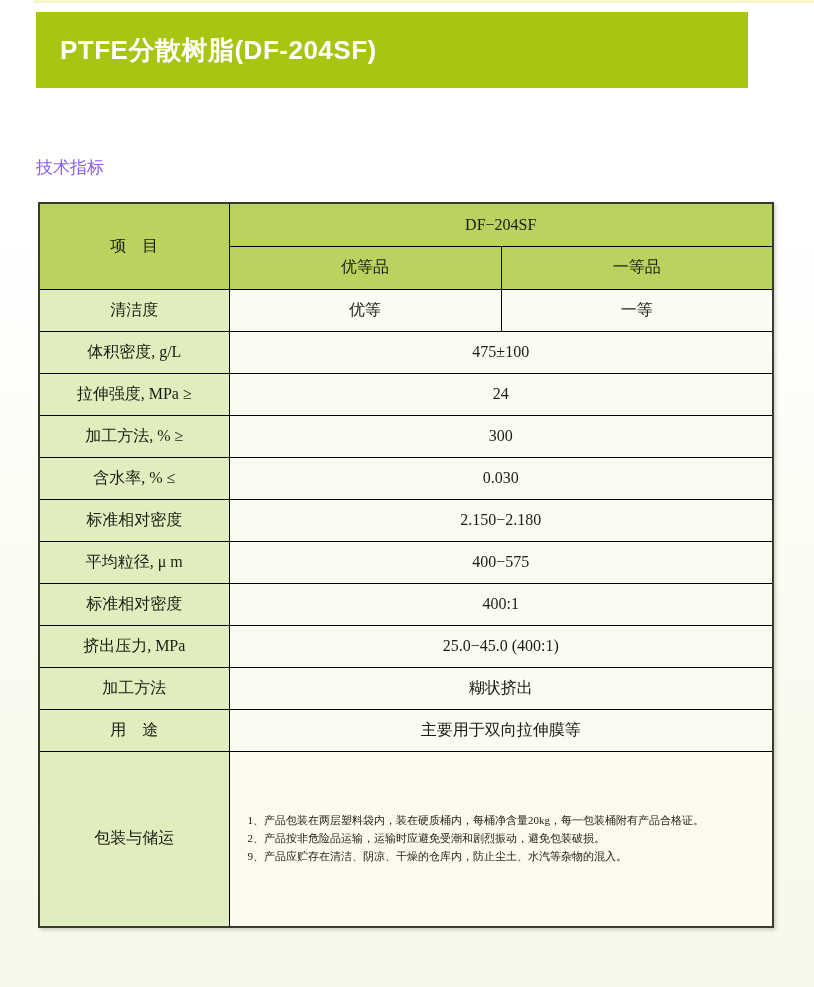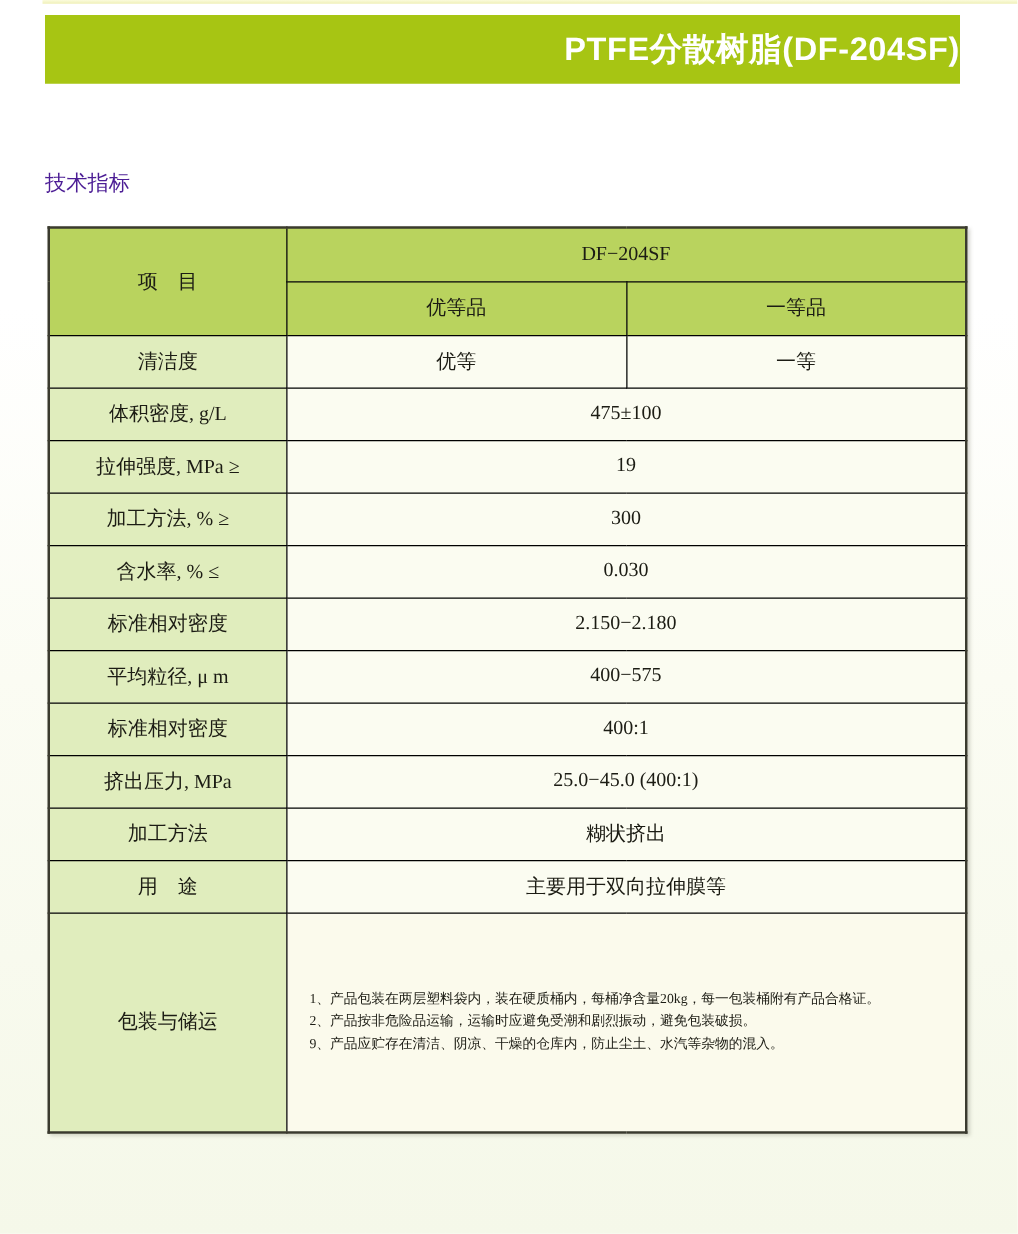--- a/index.html
+++ b/index.html
@@ -12,38 +12,37 @@
     overflow: hidden;
   }
   
   .top-strip {
     margin-left: 34px;
     height: 3px;
     background: linear-gradient(180deg, #fbfbdc 0%, #eff0b8 100%);
   }
   
   .title-banner {
-    margin: 9px 46px 0 36px;
-    height: 55px;
+    margin: 9px 66px 0 36px;
+    height: 76px;
     background: #a7c513;
     display: flex;
     align-items: center;
     padding-left: 24px;
-    justify-content: flex-end;
   }
   .title-banner h1 {
     color: #ffffff;
     font-size: 26px;
     font-weight: bold;
     letter-spacing: 0.5px;
   }
   
   .section-label {
     margin: 68px 0 0 36px;
-    color: #4c1d95;
+    color: #8b5cf6;
     font-size: 17px;
     font-weight: normal;
   }
   
   table.spec-table {
     margin: 23px 0 0 38px;
     border-collapse: collapse;
     table-layout: fixed;
     width: 734px;
     font-family: "Liberation Serif", "DejaVu Serif", serif;
@@ -107,21 +106,21 @@
       <td class="value-cell">一等</td>
     </tr>
 
     <tr>
       <td class="label-cell">体积密度, g/L</td>
       <td class="value-cell" colspan="2">475±100</td>
     </tr>
 
     <tr>
       <td class="label-cell">拉伸强度, MPa ≥</td>
-      <td class="value-cell" colspan="2">19</td>
+      <td class="value-cell" colspan="2">24</td>
     </tr>
 
     <tr>
       <td class="label-cell">加工方法, % ≥</td>
       <td class="value-cell" colspan="2">300</td>
     </tr>
 
     <tr>
       <td class="label-cell">含水率, % ≤</td>
       <td class="value-cell" colspan="2">0.030</td>

